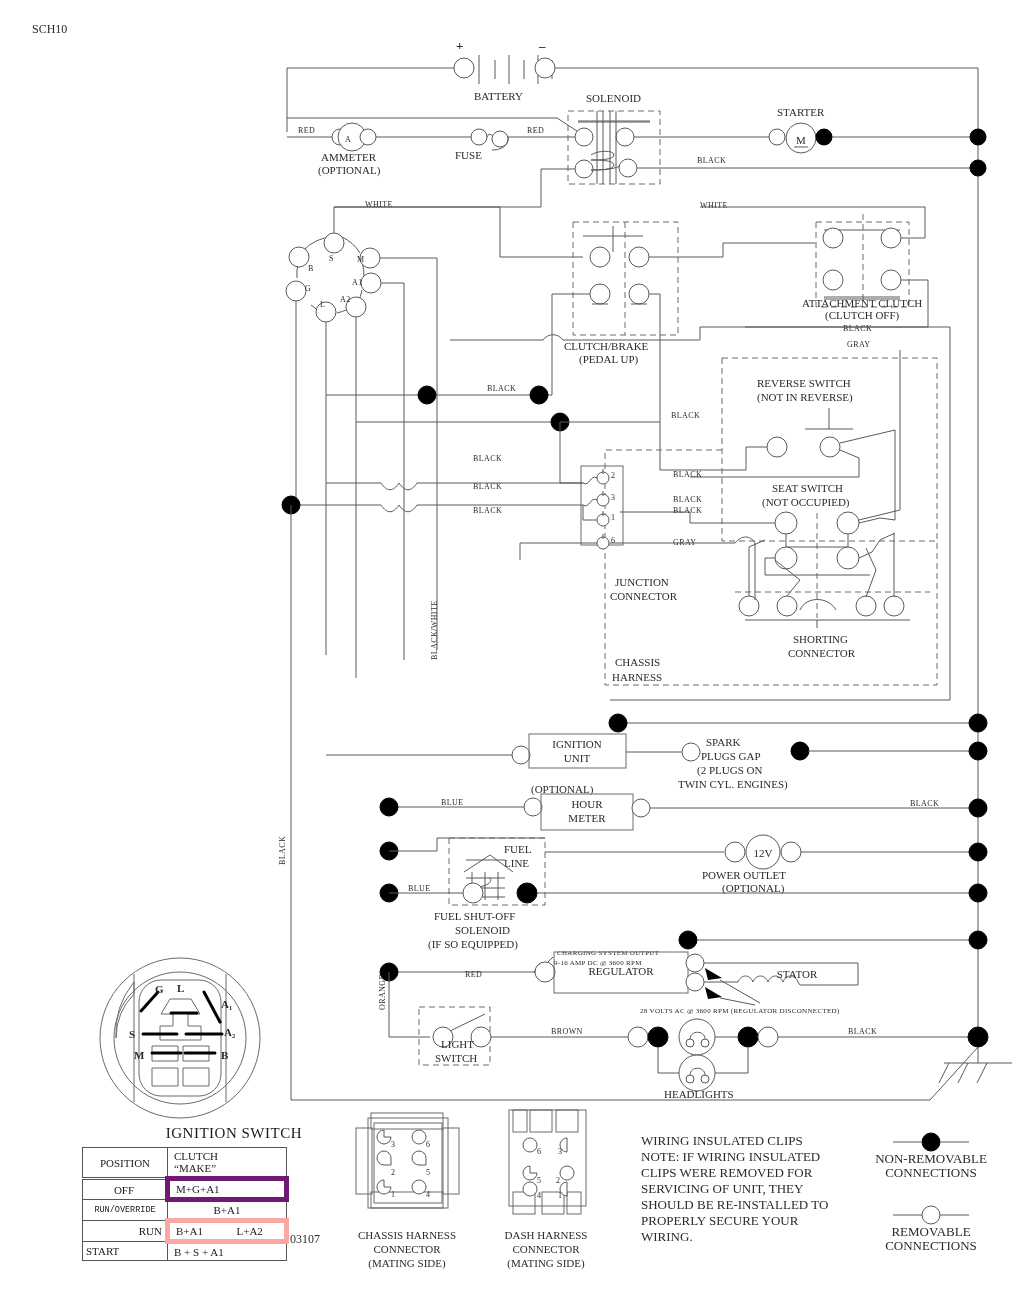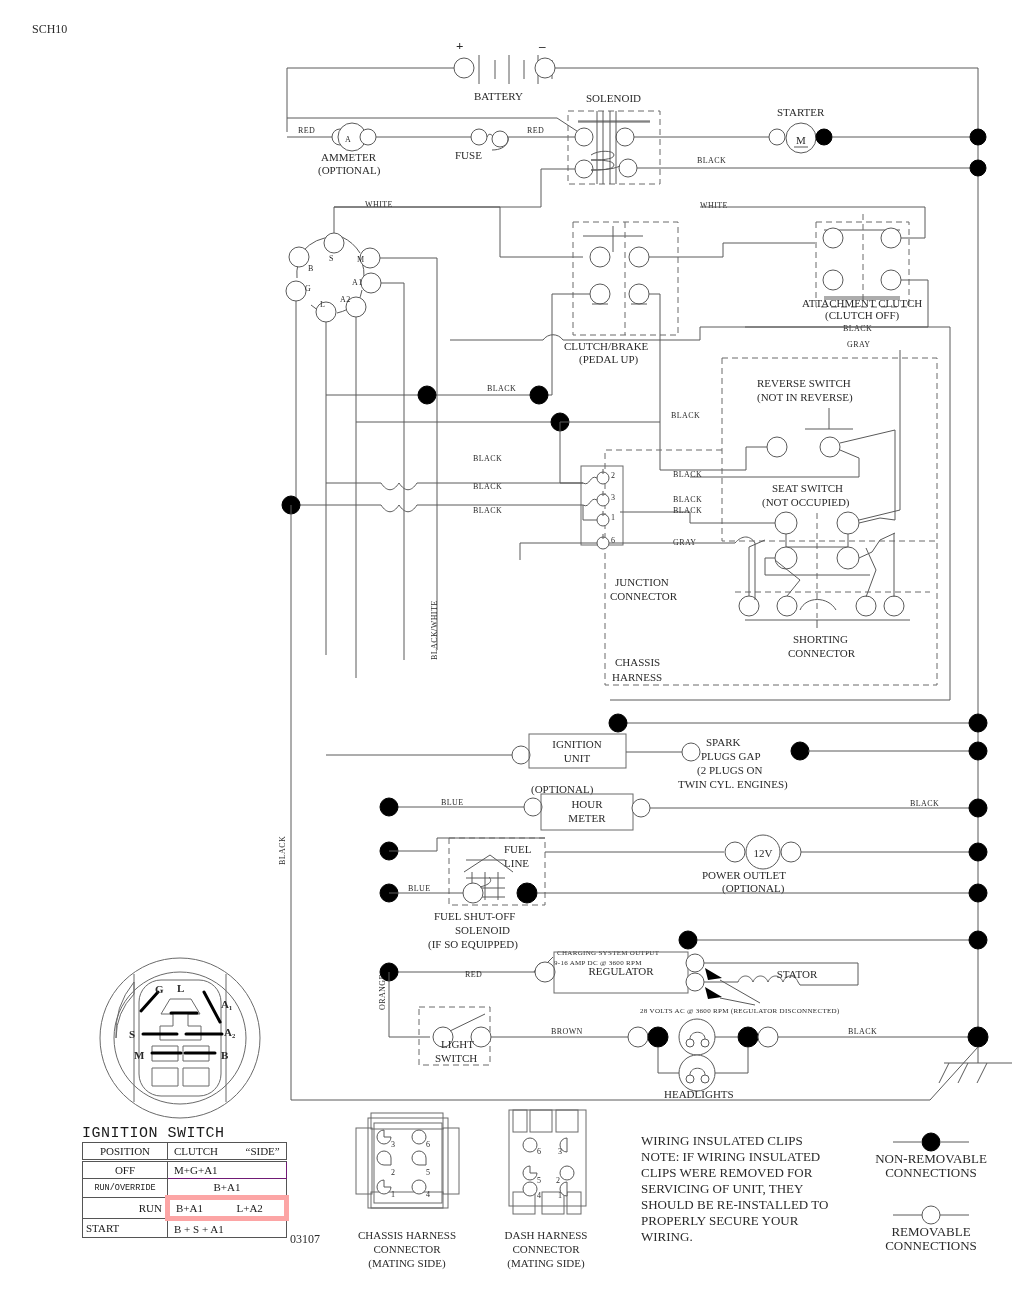--- a/index.html
+++ b/index.html
@@ -487,34 +487,34 @@
   <line class="wire" x1="940" y1="1215" x2="969" y2="1215"></line>
   <text x="931" y="1236" class="lbl-lg" text-anchor="middle">REMOVABLE</text>
   <text x="931" y="1250" class="lbl-lg" text-anchor="middle">CONNECTIONS</text>
 
   <text x="290" y="1243" class="lbl-md">03107</text>
 
 </svg>
 </div>
 
 <div style="position:absolute;left:82px;top:1125px;width:220px;">
-  <div style="text-align:left;font-size:15px;letter-spacing:.5px;font-family:Liberation Mono, monospace;">IGNITION SWITCH</div>
+  <div style="text-align:right;font-size:15px;letter-spacing:.5px;margin-bottom:5px;">IGNITION SWITCH</div>
   <table class="tbl" style="width:207px;font-size:11px;">
     <tbody>
         <tr>
       <td style="border:1px solid #555;border-bottom:3px double #555;text-align:center;padding:2px 3px;width:78px;">POSITION</td>
       <td style="border:1px solid #555;border-bottom:3px double #555;padding:2px 6px;">
         <span>CLUTCH</span>
         <span style="display:inline-block;width:22px;"></span>
-        <span>“SIDE”</span>
+        <span>“MAKE”</span>
       </td>
     </tr>
     <tr>
       <td style="border:1px solid #555;text-align:center;padding:2px 3px;">OFF</td>
-      <td style="border:1px solid #701a75;padding:2px 6px;">M+G+A1</td>
+      <td style="border:5px solid #701a75;padding:2px 6px;">M+G+A1</td>
     </tr>
     <tr>
       <td style="border:1px solid #555;text-align:center;padding:2px 1px;font-size:8.5px;font-family:Liberation Mono, monospace;">RUN/OVERRIDE</td>
       <td style="border:1px solid #555;padding:2px 6px;text-align:center;">B+A1</td>
     </tr>
     <tr>
       <td style="border:1px solid #555;text-align:right;padding:2px 3px;">RUN</td>
       <td style="border:5px solid #fca5a5;padding:2px 6px;">
         <span>B+A1</span>
         <span style="display:inline-block;width:28px;"></span>

